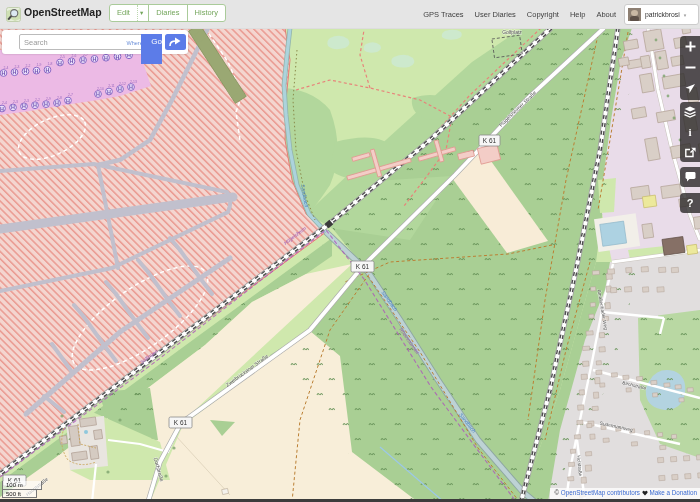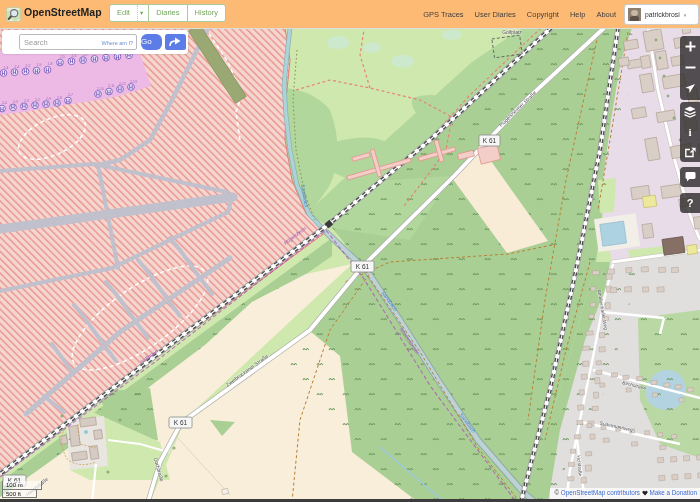--- a/index.html
+++ b/index.html
@@ -1,39 +1,39 @@
 <!DOCTYPE html>
 <html><head>
 <meta charset="utf-8">
 <style>
   html,body{margin:0;padding:0;}
   body{width:700px;height:502px;overflow:hidden;position:relative;font-family:"Liberation Sans",sans-serif;background:#fff;}
   #map{position:absolute;left:0;top:0;width:700px;height:502px;}
   
-  #hdr{position:absolute;left:0;top:0;width:700px;height:28px;background:#fdba74;border-bottom:1px solid #ddd;z-index:30;}
+  #hdr{position:absolute;left:0;top:0;width:700px;height:28px;background:#e5e5e5;border-bottom:1px solid #ddd;z-index:30;}
   #logo{position:absolute;left:6px;top:7px;}
   #brand{position:absolute;left:24px;top:6px;font-size:10.5px;font-weight:bold;color:#222;letter-spacing:0px;}
   #btngrp{position:absolute;left:109px;top:4px;height:16px;border:1px solid #aacb9a;border-radius:3px;display:flex;align-items:flex-end;background:#fff;}
   #btngrp .b{color:#74a65c;font-size:7.5px;padding:0 7px;line-height:16px;}
   #btngrp .sep{width:1px;height:16px;background:#aacb9a;}
   #btngrp .car{color:#74a65c;font-size:6.5px;padding:0 5px 0 2px;border-left:1px dotted #bcd8af;line-height:16px;}
   #hlinks{position:absolute;right:84px;top:0;height:28px;display:flex;align-items:center;font-size:7.5px;color:#3f3f3f;justify-content:space-between;}
   #hlinks span{margin-left:11px;}
   #user{position:absolute;left:624px;top:4px;width:73px;height:19px;border:1px solid #ccc;border-radius:3px;background:#fff;display:flex;align-items:center;}
   #user .av{width:13px;height:13px;margin-left:3px;background:#8d7f72;position:relative;overflow:hidden;}
   #user .av i{position:absolute;left:3px;top:2px;width:7px;height:6px;border-radius:50%;background:#c9b8a4;}
   #user .av b{position:absolute;left:2px;top:8px;width:9px;height:6px;border-radius:40%;background:#5d5048;}
   #user .nm{font-size:6.8px;color:#333;margin-left:4px;}
   #user .cr{font-size:5px;color:#999;margin-left:4px;}
   
   #spanel{position:absolute;left:2px;top:30px;width:186px;height:24px;background:#fff;border-radius:3px;box-shadow:0 0 2px rgba(0,0,0,.25);z-index:20;}
-  #sinput{position:absolute;left:17px;top:4px;width:116px;height:14px;border:1px solid #bbb;border-radius:2px;background:#fff;}
+  #sinput{position:absolute;left:17px;top:4px;width:116px;height:14px;border:1px solid #bbb;border-radius:2px;background:#fff;padding-left:25px;}
   #sinput .ph{position:absolute;left:4px;top:3px;font-size:7.5px;color:#9a9a9a;}
   #sinput .wai{position:absolute;right:3px;top:5px;font-size:5.5px;color:#6b8fd8;}
-  #sgo{position:absolute;left:139px;top:4px;width:21px;height:16px;background:#5c7ce8;border-radius:6px;color:#fff;font-size:8px;text-align:left;line-height:16px;}
+  #sgo{position:absolute;left:139px;top:4px;width:21px;height:30px;background:#5c7ce8;border-radius:0;color:#fff;font-size:8px;text-align:right;line-height:16px;}
   #srt{position:absolute;left:163px;top:4px;width:21px;height:16px;background:#5c7ce8;border-radius:2.5px;display:flex;align-items:center;justify-content:center;}
   
   .mc{position:absolute;left:680px;width:20px;background:rgba(44,41,41,.8);border-radius:4px 0 0 4px;z-index:20;color:#fff;}
   .mc .bt{width:20px;height:20.3px;display:flex;align-items:center;justify-content:center;font-size:12px;font-weight:bold;}
   
   #scale{position:absolute;left:2px;top:481px;z-index:20;font-size:6px;color:#111;}
   #scale .l1{width:40px;height:8.5px;background:rgba(255,255,255,.6);border:1px solid #777;border-top:none;box-sizing:border-box;padding-left:3px;line-height:8px;}
   #scale .l2{width:35px;height:8.5px;background:rgba(255,255,255,.6);border:1px solid #777;border-top:none;box-sizing:border-box;padding-left:3px;line-height:8px;}
   
   #attr{position:absolute;right:0;top:488px;height:11px;background:rgba(255,255,255,.75);z-index:19;font-size:6.3px;color:#333;padding:1px 3px 0 4px;}

